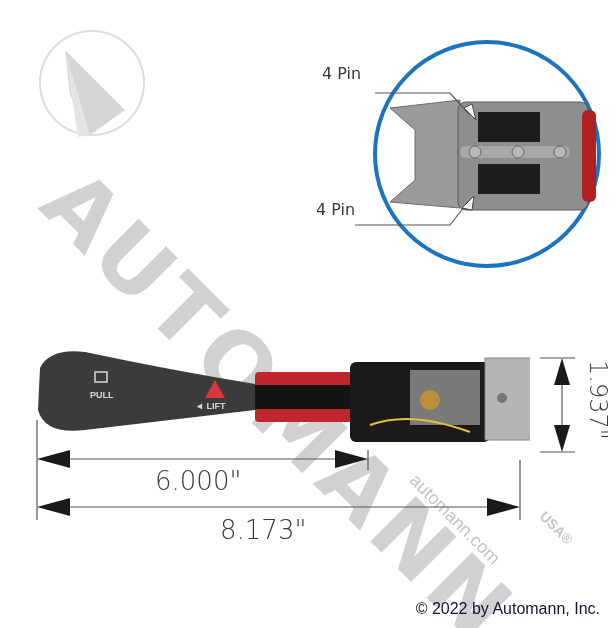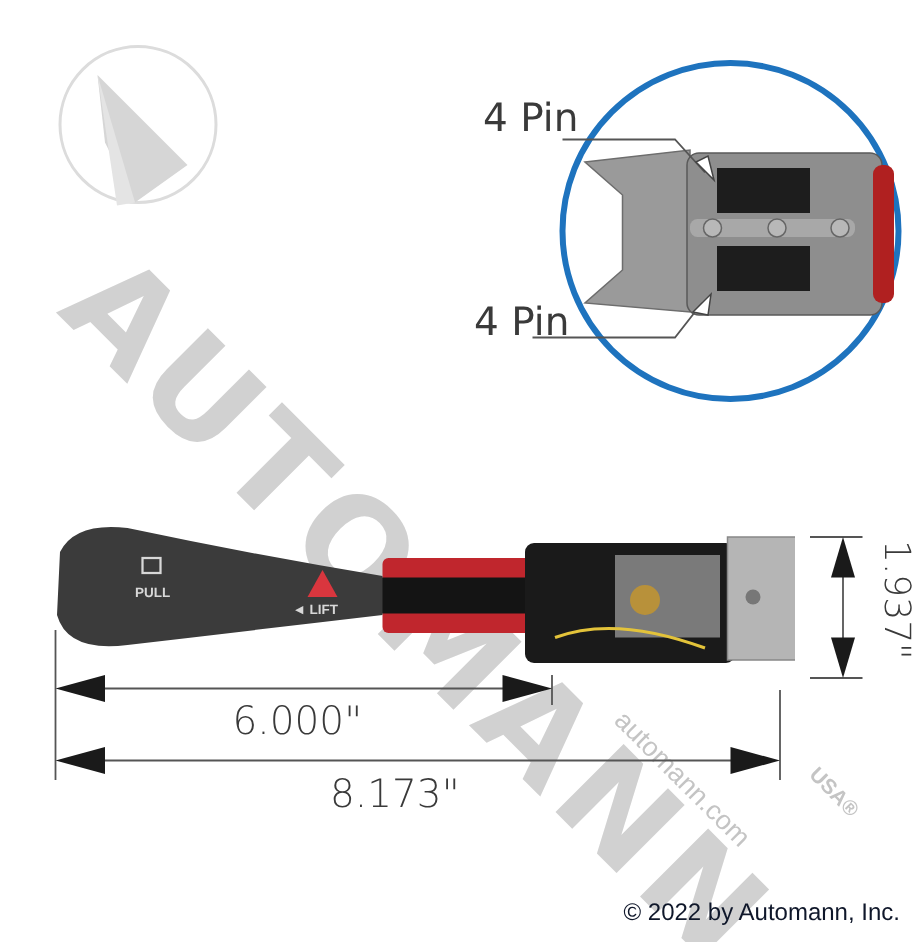--- a/index.html
+++ b/index.html
@@ -2,21 +2,21 @@
 <html><head>
 <meta charset="utf-8">
 <style>
   html,body{margin:0;padding:0;background:#ffffff;}
   body{width:616px;height:628px;position:relative;overflow:hidden;font-family:"Liberation Sans",sans-serif;}
   .abs{position:absolute;}
   .watermark-text{position:absolute;left:95px;top:150px;font-family:"DejaVu Sans",sans-serif;font-weight:bold;font-size:88px;color:#c9c9c9;letter-spacing:6px;transform:rotate(45deg);transform-origin:0 0;white-space:nowrap;opacity:0.85;}
   .wm-url{position:absolute;left:420px;top:470px;font-size:18px;color:#c4c4c4;transform:rotate(45deg);transform-origin:0 0;white-space:nowrap;}
   .wm-usa{position:absolute;left:548px;top:508px;font-size:14px;font-weight:bold;color:#c4c4c4;transform:rotate(45deg);transform-origin:0 0;}
   .dim-label{position:absolute;font-size:26px;color:#3a3a3a;font-family:"DejaVu Sans",sans-serif;font-weight:300;}
-  .pin-label{position:absolute;font-size:26px;color:#3a3a3a;font-family:"DejaVu Sans",sans-serif;}
+  .pin-label{position:absolute;font-size:16px;color:#3a3a3a;font-family:"DejaVu Sans",sans-serif;}
   .copyright{position:absolute;right:16px;top:600px;font-size:16px;color:#0f172a;}
   .knob-text{position:absolute;font-size:9px;color:#d8d8d8;font-weight:bold;}
 </style>
 </head>
 <body>
 
 <svg class="abs" style="left:30px;top:25px" width="130" height="120">
   <circle cx="62" cy="58" r="52" fill="none" stroke="#dcdcdc" stroke-width="2"></circle>
   <polygon points="35,25 95,85 60,110 40,70" fill="#d6d6d6"></polygon>
   <polygon points="35,25 60,110 48,112" fill="#e4e4e4"></polygon>

